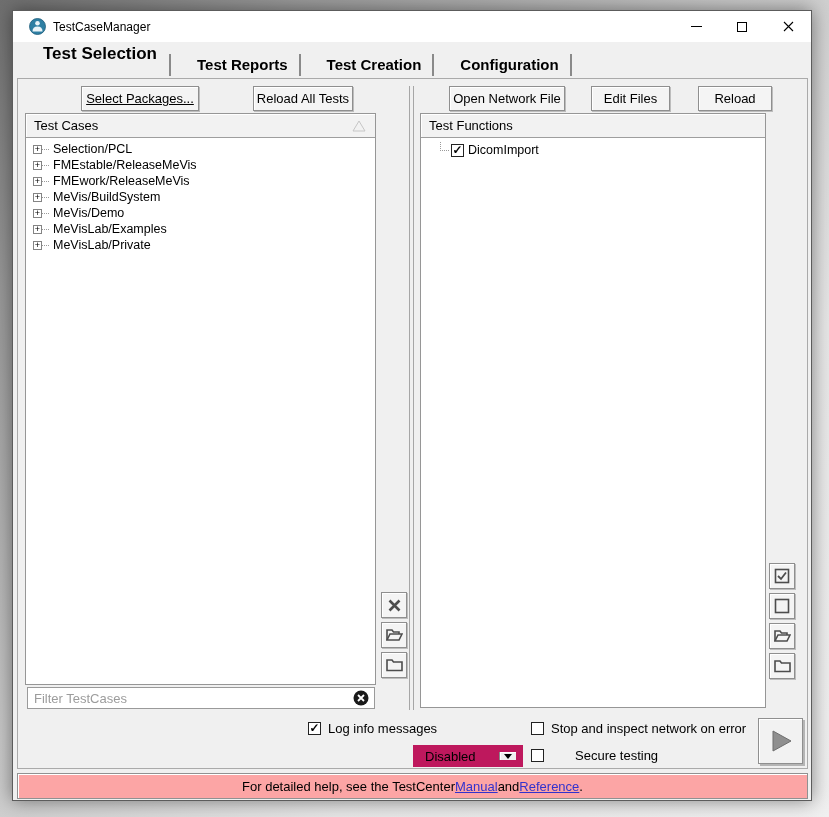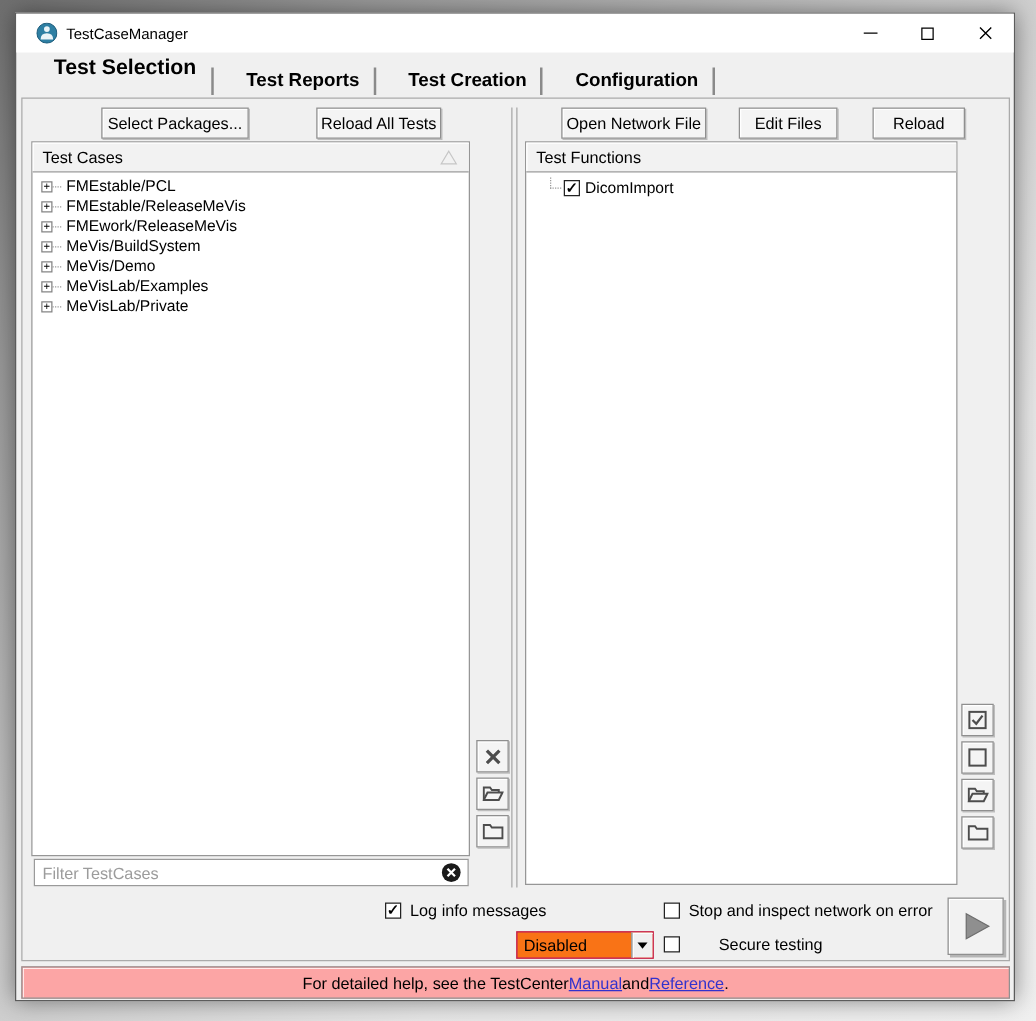--- a/index.html
+++ b/index.html
@@ -64,21 +64,21 @@
   
   .filter-wrap { position:absolute; left:14px; top:676px; width:348px; height:22px; border:1px solid #9a9a9a; background:#fff; display:flex; align-items:center; }
   .filter-input { flex:1; border:none; outline:none; font-size:13px; color:#000; padding:0 6px; font-family:"Liberation Sans",sans-serif; background:transparent; }
   .filter-input::placeholder { color:#9c9c9c; }
   .filter-clear { width:16px; height:16px; margin-right:5px; flex:none; }
   
   .splitter { position:absolute; left:396px; top:75px; width:5px; height:624px; border-left:1px solid #a6a6a6; border-right:1px solid #a6a6a6; background:#f0f0f0; cursor:col-resize; }
   
   .chk-row { position:absolute; display:flex; align-items:center; font-size:13px; color:#000; }
   .chk-row .cbox { margin-right:7px; }
-  .combo { position:absolute; left:400px; top:734px; width:110px; height:22px; border:1px solid #be185d; background:#f97316; display:flex; align-items:center; }
+  .combo { position:absolute; left:400px; top:734px; width:110px; height:22px; border:7px solid #be185d; background:#be185d; display:flex; align-items:center; }
   .combo-text { flex:1; font-size:13px; padding-left:5px; color:#000; }
   .combo-btn { width:17px; height:100%; background:#f0f0f0; border-left:1px solid #888; box-shadow:inset 1px 1px 0 #fff; display:flex; align-items:center; justify-content:center; }
   .arrow-down { width:0; height:0; border-left:4px solid transparent; border-right:4px solid transparent; border-top:5px solid #000; }
   .play-btn { position:absolute; left:745px; top:707px; width:45px; height:46px; background:#f2f2f2; border:1px solid #8f8f8f; box-shadow:inset 1px 1px 0 #ffffff, 2px 2px 0 #b5b5b5; display:flex; align-items:center; justify-content:center; }
   
   .footer {
     position:absolute; left:4px; top:762px; width:791px; height:26px;
     border:1px solid #919191; box-shadow:inset 1px 1px 0 #ffffff;
     display:flex; align-items:center; justify-content:center;
     font-size:13px; color:#000; background:#fca5a5;
@@ -119,35 +119,35 @@
     <div class="tab-sep"></div>
     <div class="tab">Test Reports</div>
     <div class="tab-sep"></div>
     <div class="tab">Test Creation</div>
     <div class="tab-sep"></div>
     <div class="tab">Configuration</div>
     <div class="tab-sep"></div>
   </div>
   <div class="tab-frame"></div>
 
-  <div class="btn" style="left:68px; top:75px; width:118px; height:25px;">Select Packages...</div>
+  <div class="btn" style="left:68px; top:75px; width:118px; height:25px;text-decoration:underline;">Select Packages...</div>
   <div class="btn" style="left:240px; top:75px; width:100px; height:25px;">Reload All Tests</div>
 
   <div class="panel-box" style="left:12px; top:102px; width:351px; height:572px;">
     <div class="panel-header">
       <span>Test Cases</span>
       <svg class="sort-ind" width="16" height="12" viewBox="0 0 16 12">
         <path d="M8 1 L14 11 L2 11 Z" fill="none" stroke="#c6c6c6" stroke-width="1"></path>
       </svg>
     </div>
     <div class="tree-body">
       <div class="tree-row">
         <div class="expander">+</div>
         <div class="branch"></div>
-        <span class="tree-label">FMEstable/PCL</span>
+        <span class="tree-label">Selection/PCL</span>
       </div>
       <div class="tree-row">
         <div class="expander">+</div>
         <div class="branch"></div>
         <span class="tree-label">FMEstable/ReleaseMeVis</span>
       </div>
       <div class="tree-row">
         <div class="expander">+</div>
         <div class="branch"></div>
         <span class="tree-label">FMEwork/ReleaseMeVis</span>

